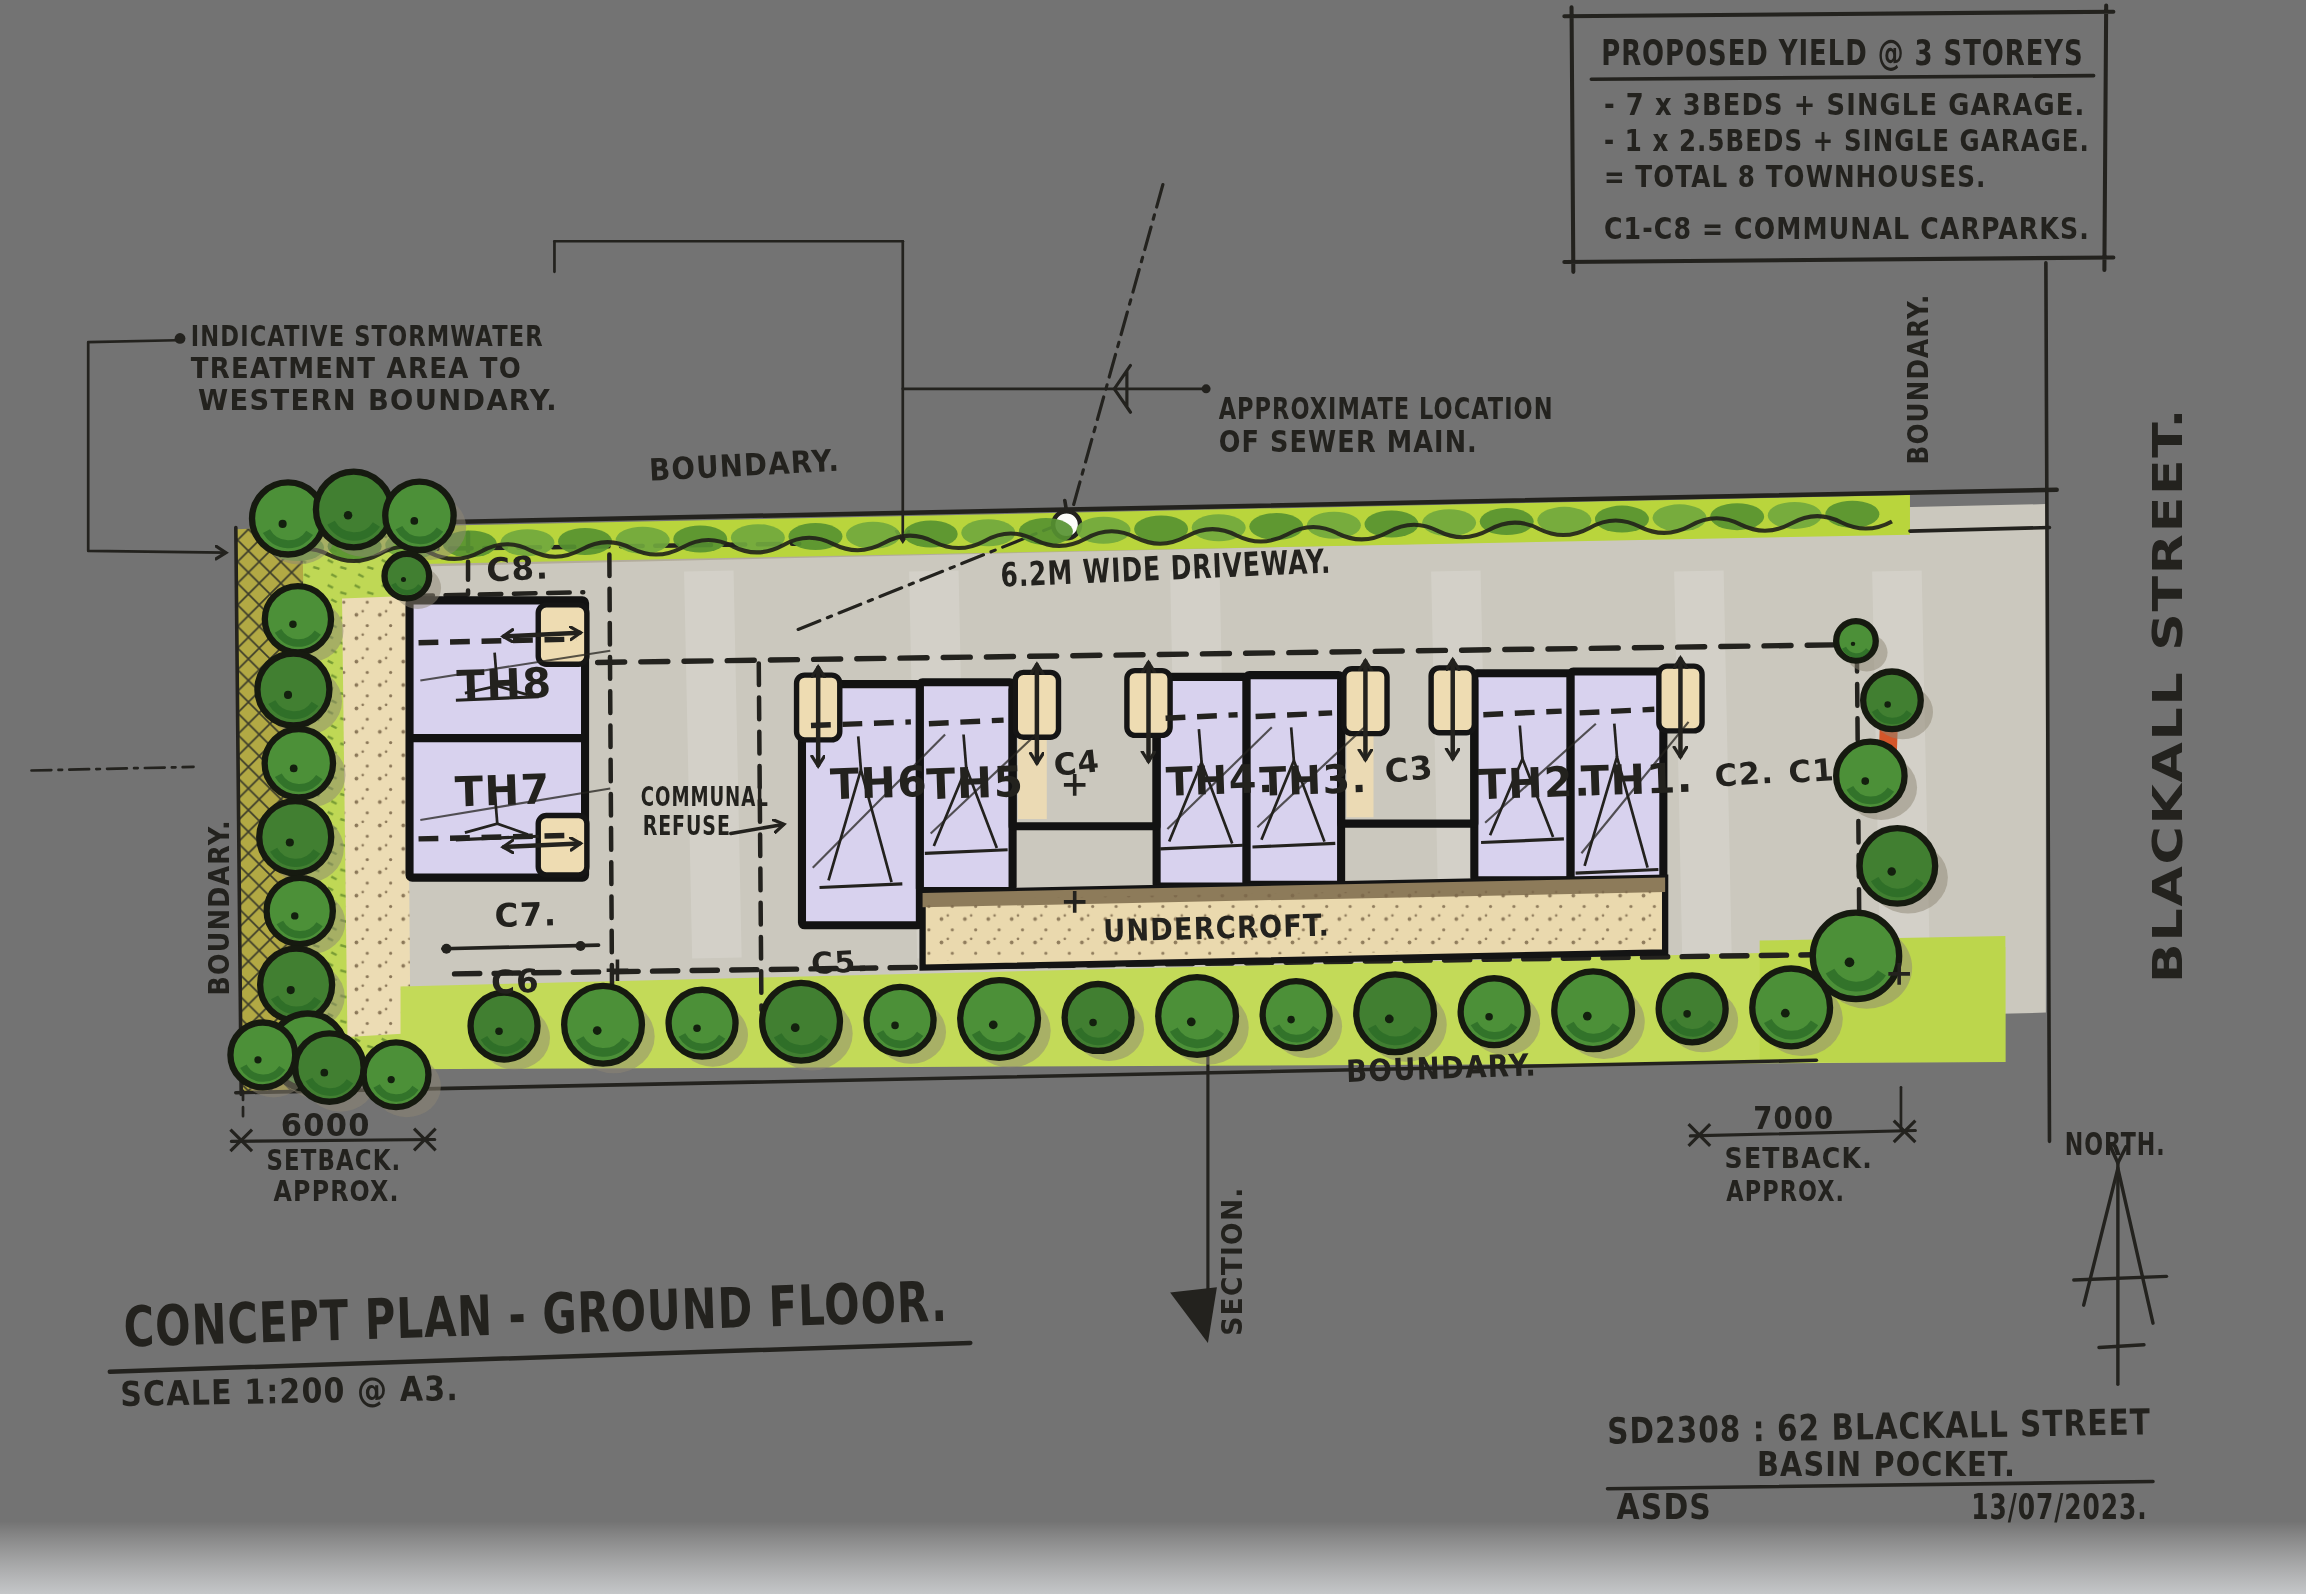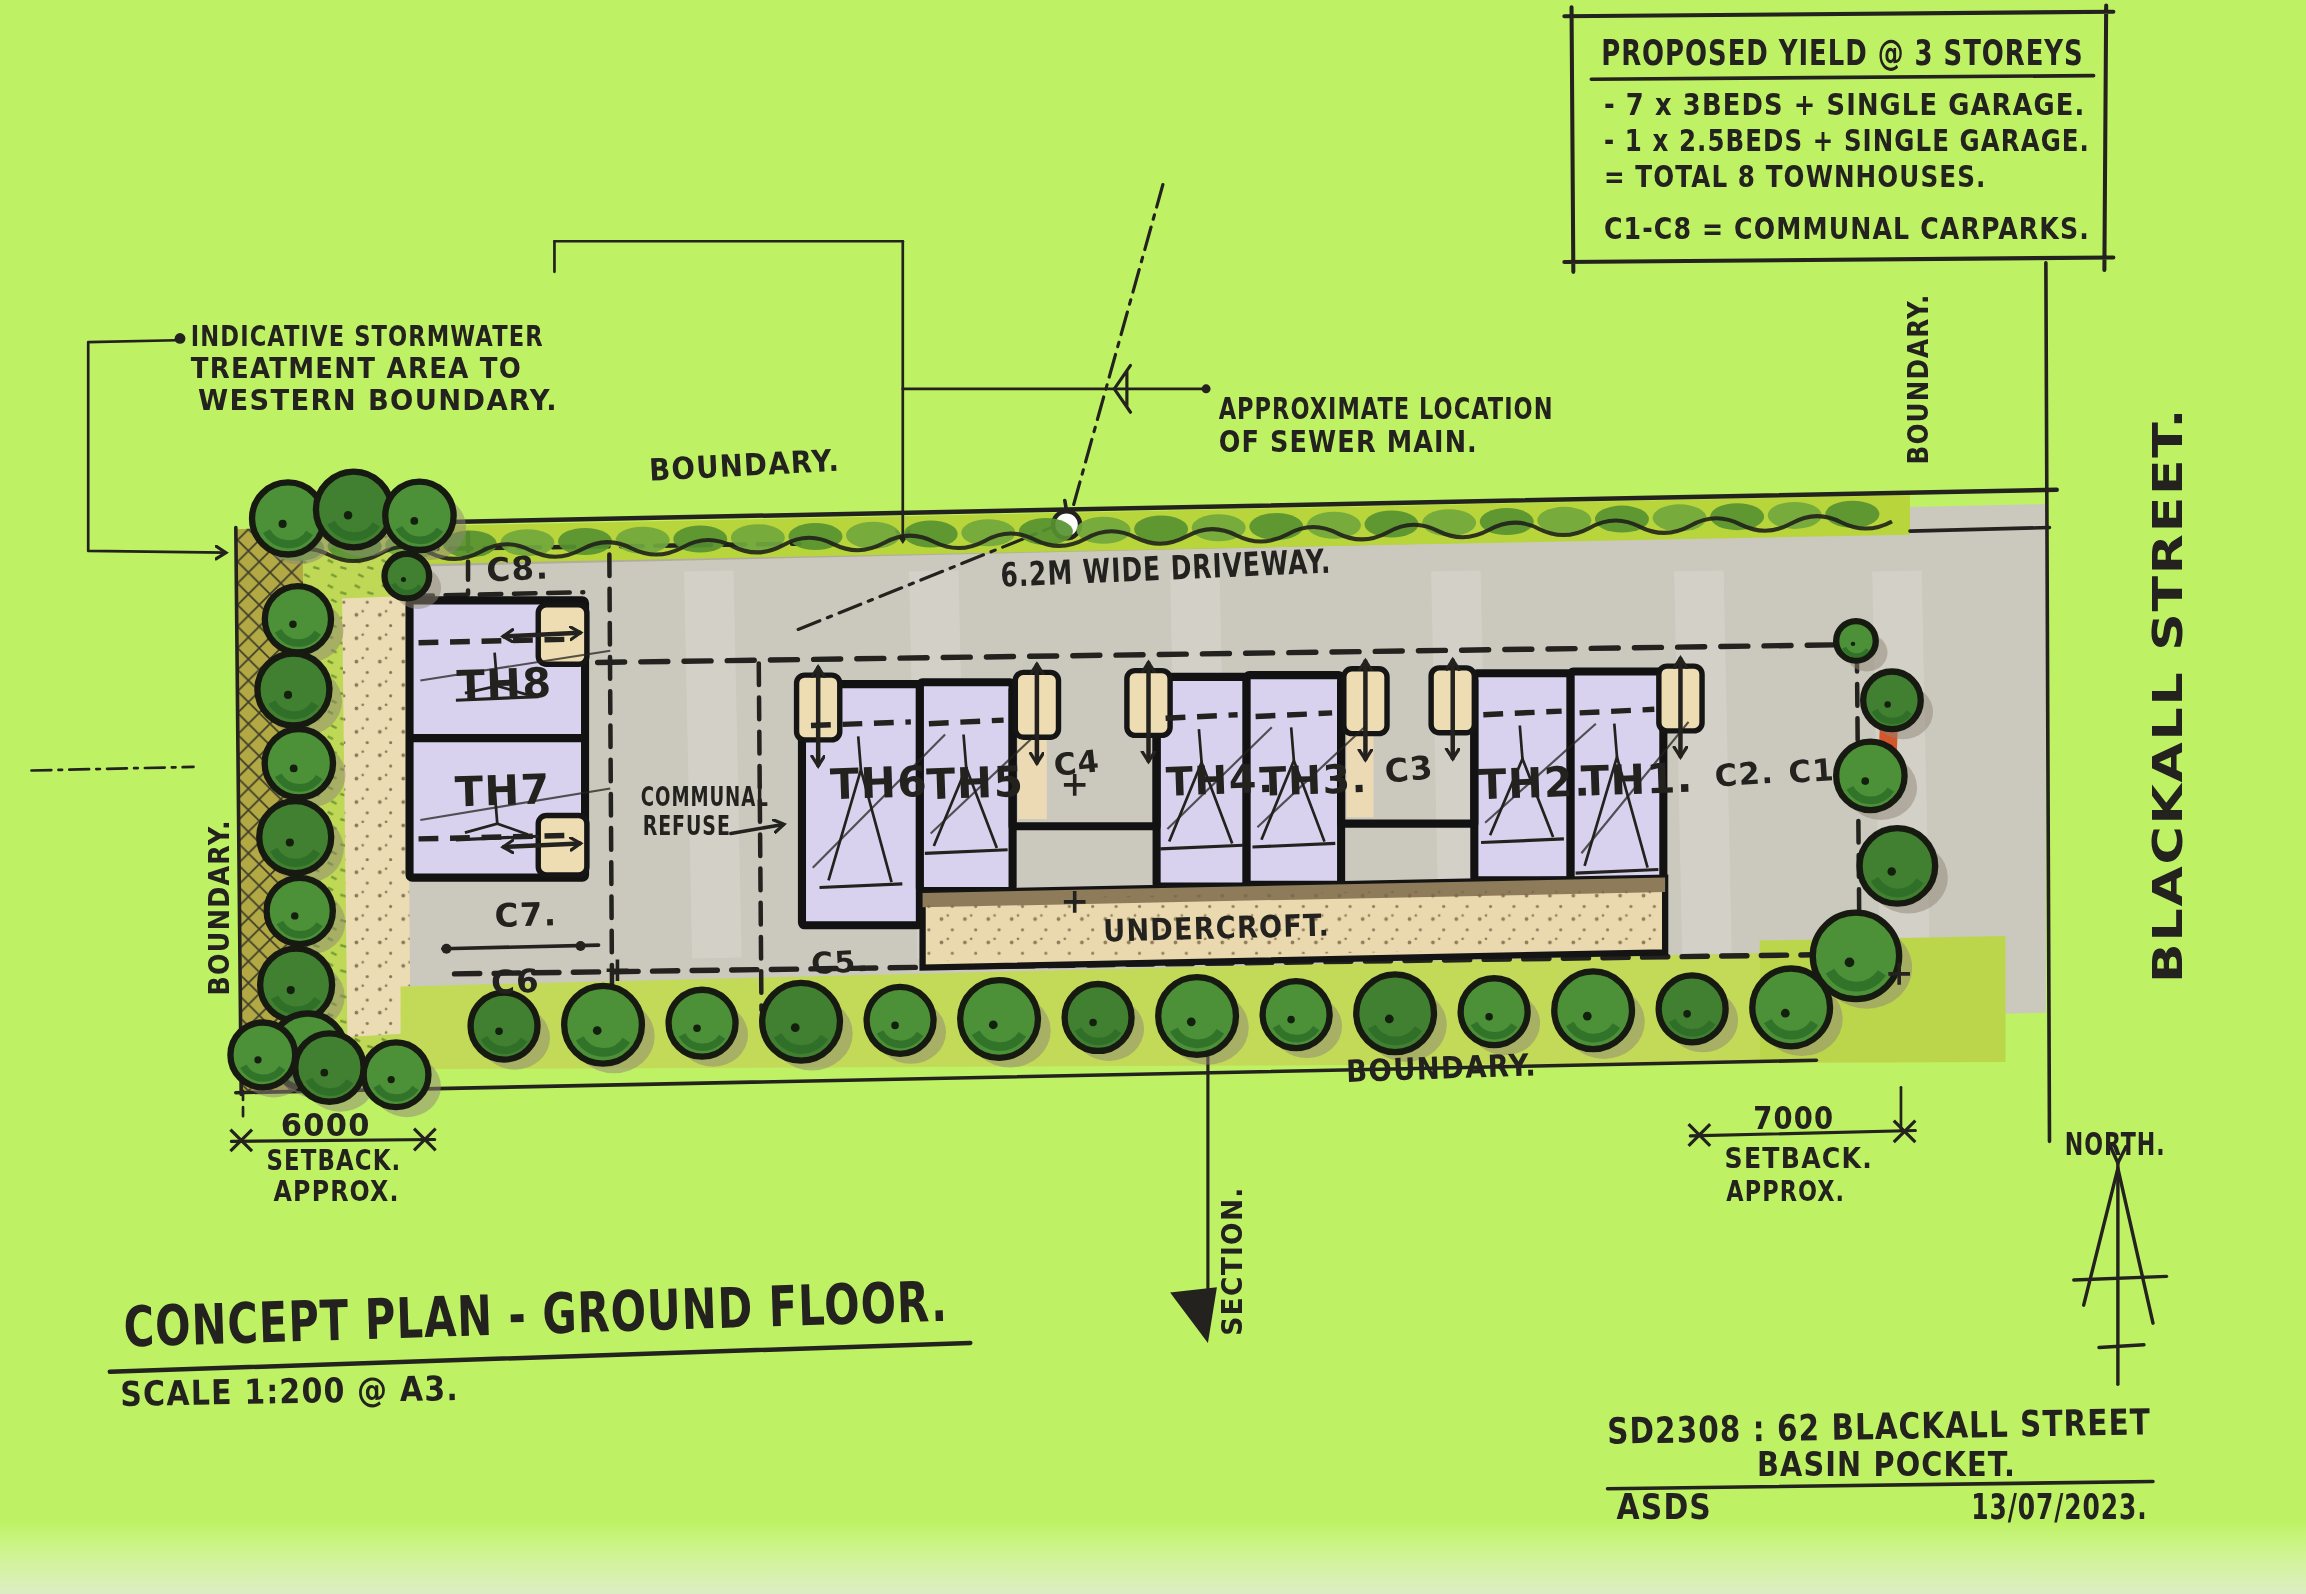--- a/index.html
+++ b/index.html
@@ -1,16 +1,16 @@
 <!DOCTYPE html>
 <html style="font-size:14.4px"><head>
 <meta charset="utf-8">
 <style>
   html,body{margin:0;padding:0;background:#ffffff;}
-  #stage{position:relative;width:2306px;height:1595px;background:#bef264;overflow:hidden;}
+  #stage{position:relative;width:2306px;height:1595px;background:#737373;overflow:hidden;}
   svg{position:absolute;left:0;top:0;}
   .hand{font-family:"DejaVu Sans",sans-serif;font-weight:bold;fill:#23221e;letter-spacing:1.5px;}
   .ink{stroke:#23221e;fill:none;stroke-linecap:round;stroke-linejoin:round;}
 </style>
 </head>
 <body>
 
 <div id="stage">
 <svg id="plan" width="2306" height="1595" viewBox="0 0 2562 1772">
   <defs>

